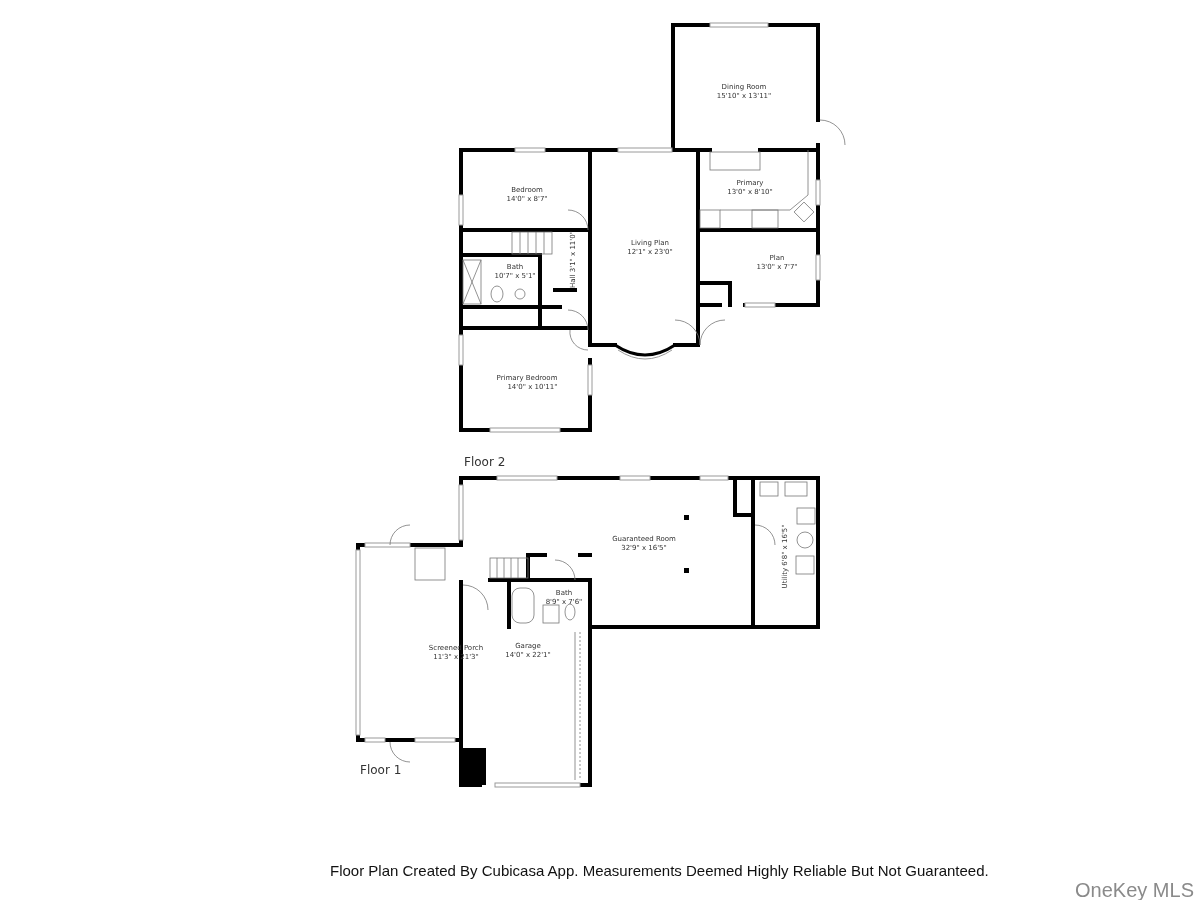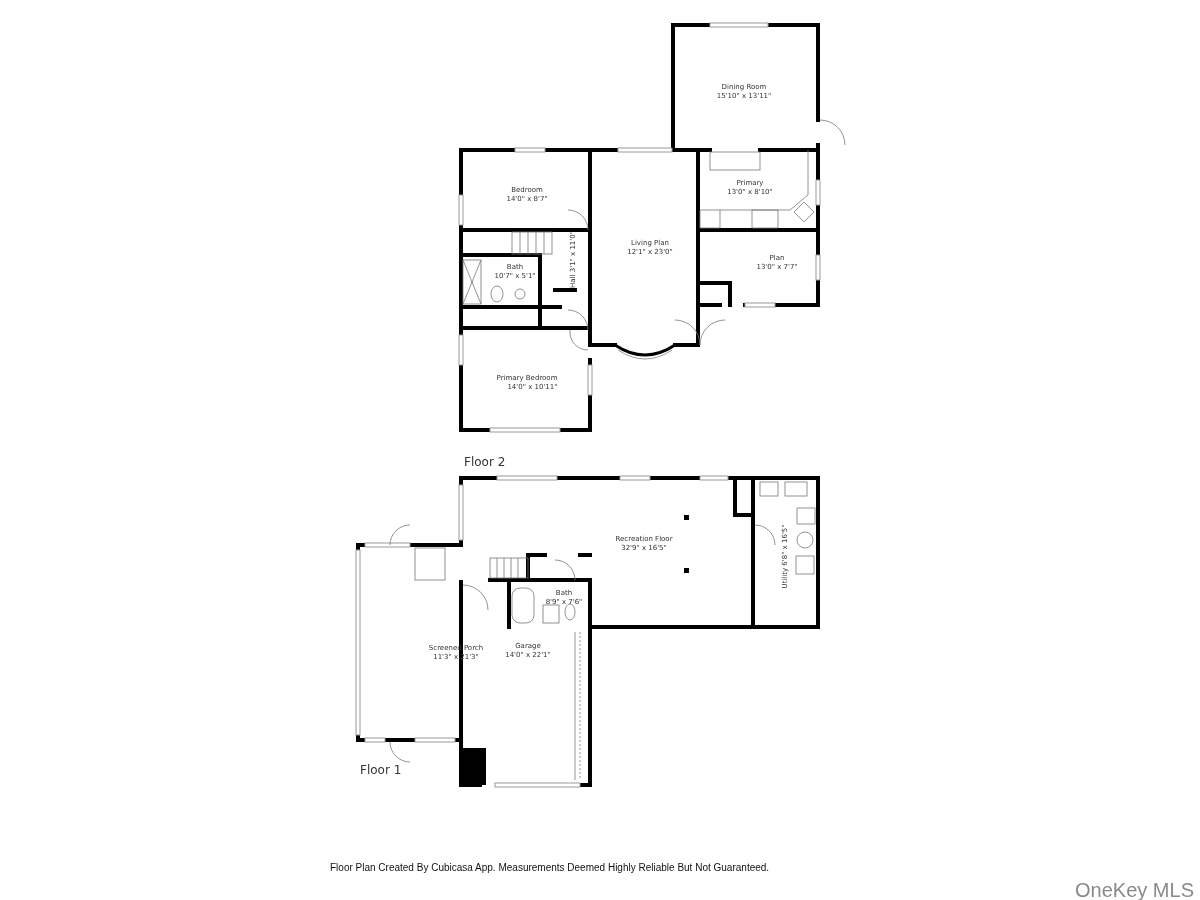--- a/index.html
+++ b/index.html
@@ -1,20 +1,20 @@
 <!DOCTYPE html>
 <html><head>
 <meta charset="utf-8">
 <style>
   html, body { margin:0; padding:0; background:#ffffff; }
   body { width:1200px; height:900px; position:relative; overflow:hidden; font-family:"DejaVu Sans", sans-serif; }
   #plan { position:absolute; left:0; top:0; }
   .lbl { position:absolute; font-family:"DejaVu Sans", sans-serif; font-size:7px; color:#333; text-align:center; line-height:9px; white-space:nowrap; transform:translateX(-50%); }
   .floor-lbl { position:absolute; font-family:"DejaVu Sans", sans-serif; font-size:12px; color:#333; }
-  .footer { position:absolute; left:330px; top:862px; font-family:"Liberation Sans", sans-serif; font-size:10px; color:#111; }
+  .footer { position:absolute; left:330px; top:862px; font-family:"Liberation Sans", sans-serif; font-size:15px; color:#111; }
   .brand { position:absolute; right:6px; top:879px; font-family:"Liberation Sans", sans-serif; font-size:20px; color:#8a8a8a; }
   .vert { transform:translateX(-50%) rotate(-90deg); transform-origin:center; }
 </style>
 </head>
 <body>
 
 <svg id="plan" width="1200" height="900" viewBox="0 0 1200 900">
   <g fill="none" stroke="#000" stroke-width="4" stroke-linecap="square">
 
     <path d="M673,25 L818,25 L818,120"></path>
@@ -157,21 +157,21 @@
     <div>10'7" x 5'1"</div>
   </div>
 <div class="lbl vert" style="left:573px;top:255px;"><span>Hall</span> <span>3'1" x 11'0"</span></div>
 <div class="lbl" style="left:527px;top:374px;text-align:right;">
     <div>Primary Bedroom</div>
     <div>14'0" x 10'11"</div>
   </div>
 <div class="floor-lbl" style="left:464px;top:455px;">Floor 2</div>
 
 <div class="lbl" style="left:644px;top:535px;">
-    <div>Recreation Floor</div>
+    <div>Guaranteed Room</div>
     <div>32'9" x 16'5"</div>
   </div>
 <div class="lbl vert" style="left:785px;top:552px;"><span>Utility</span> <span>6'8" x 16'5"</span></div>
 <div class="lbl" style="left:564px;top:589px;">
     <div>Bath</div>
     <div>8'9" x 7'6"</div>
   </div>
 <div class="lbl" style="left:408px;top:644px;margin-left:48px;">
     <div>Screened Porch</div>
     <div>11'3" x 21'3"</div>

